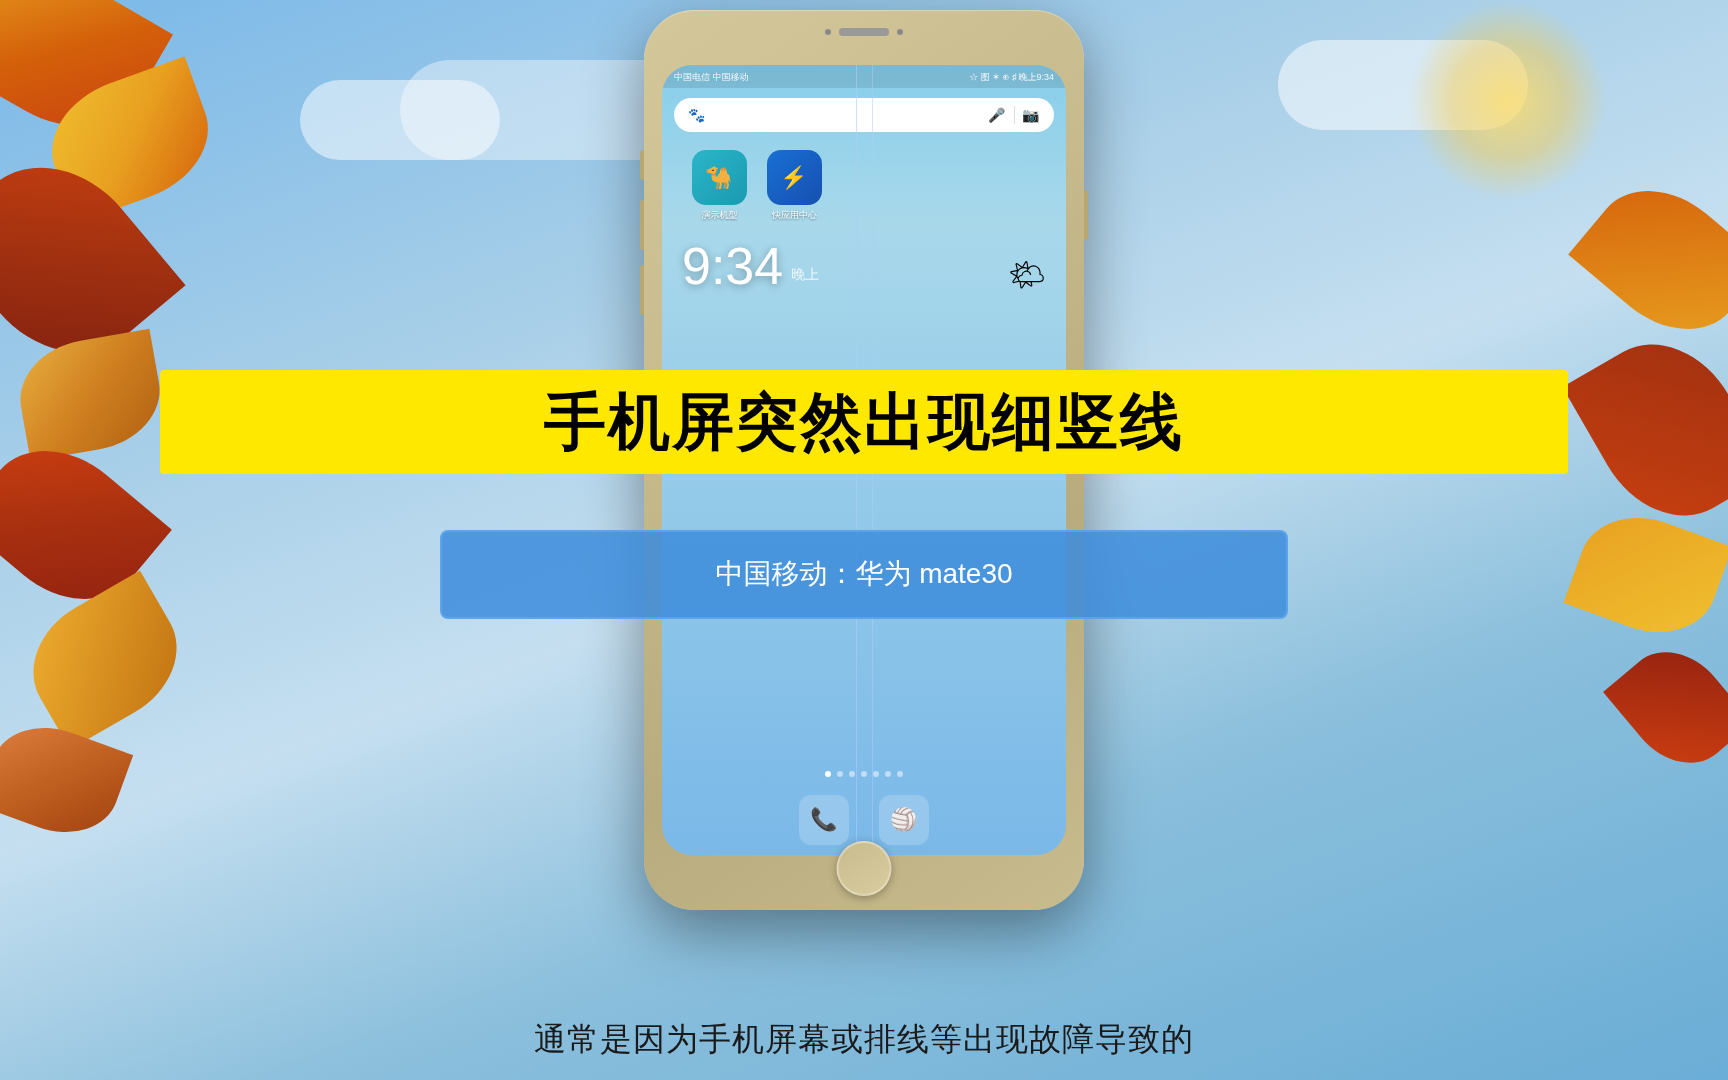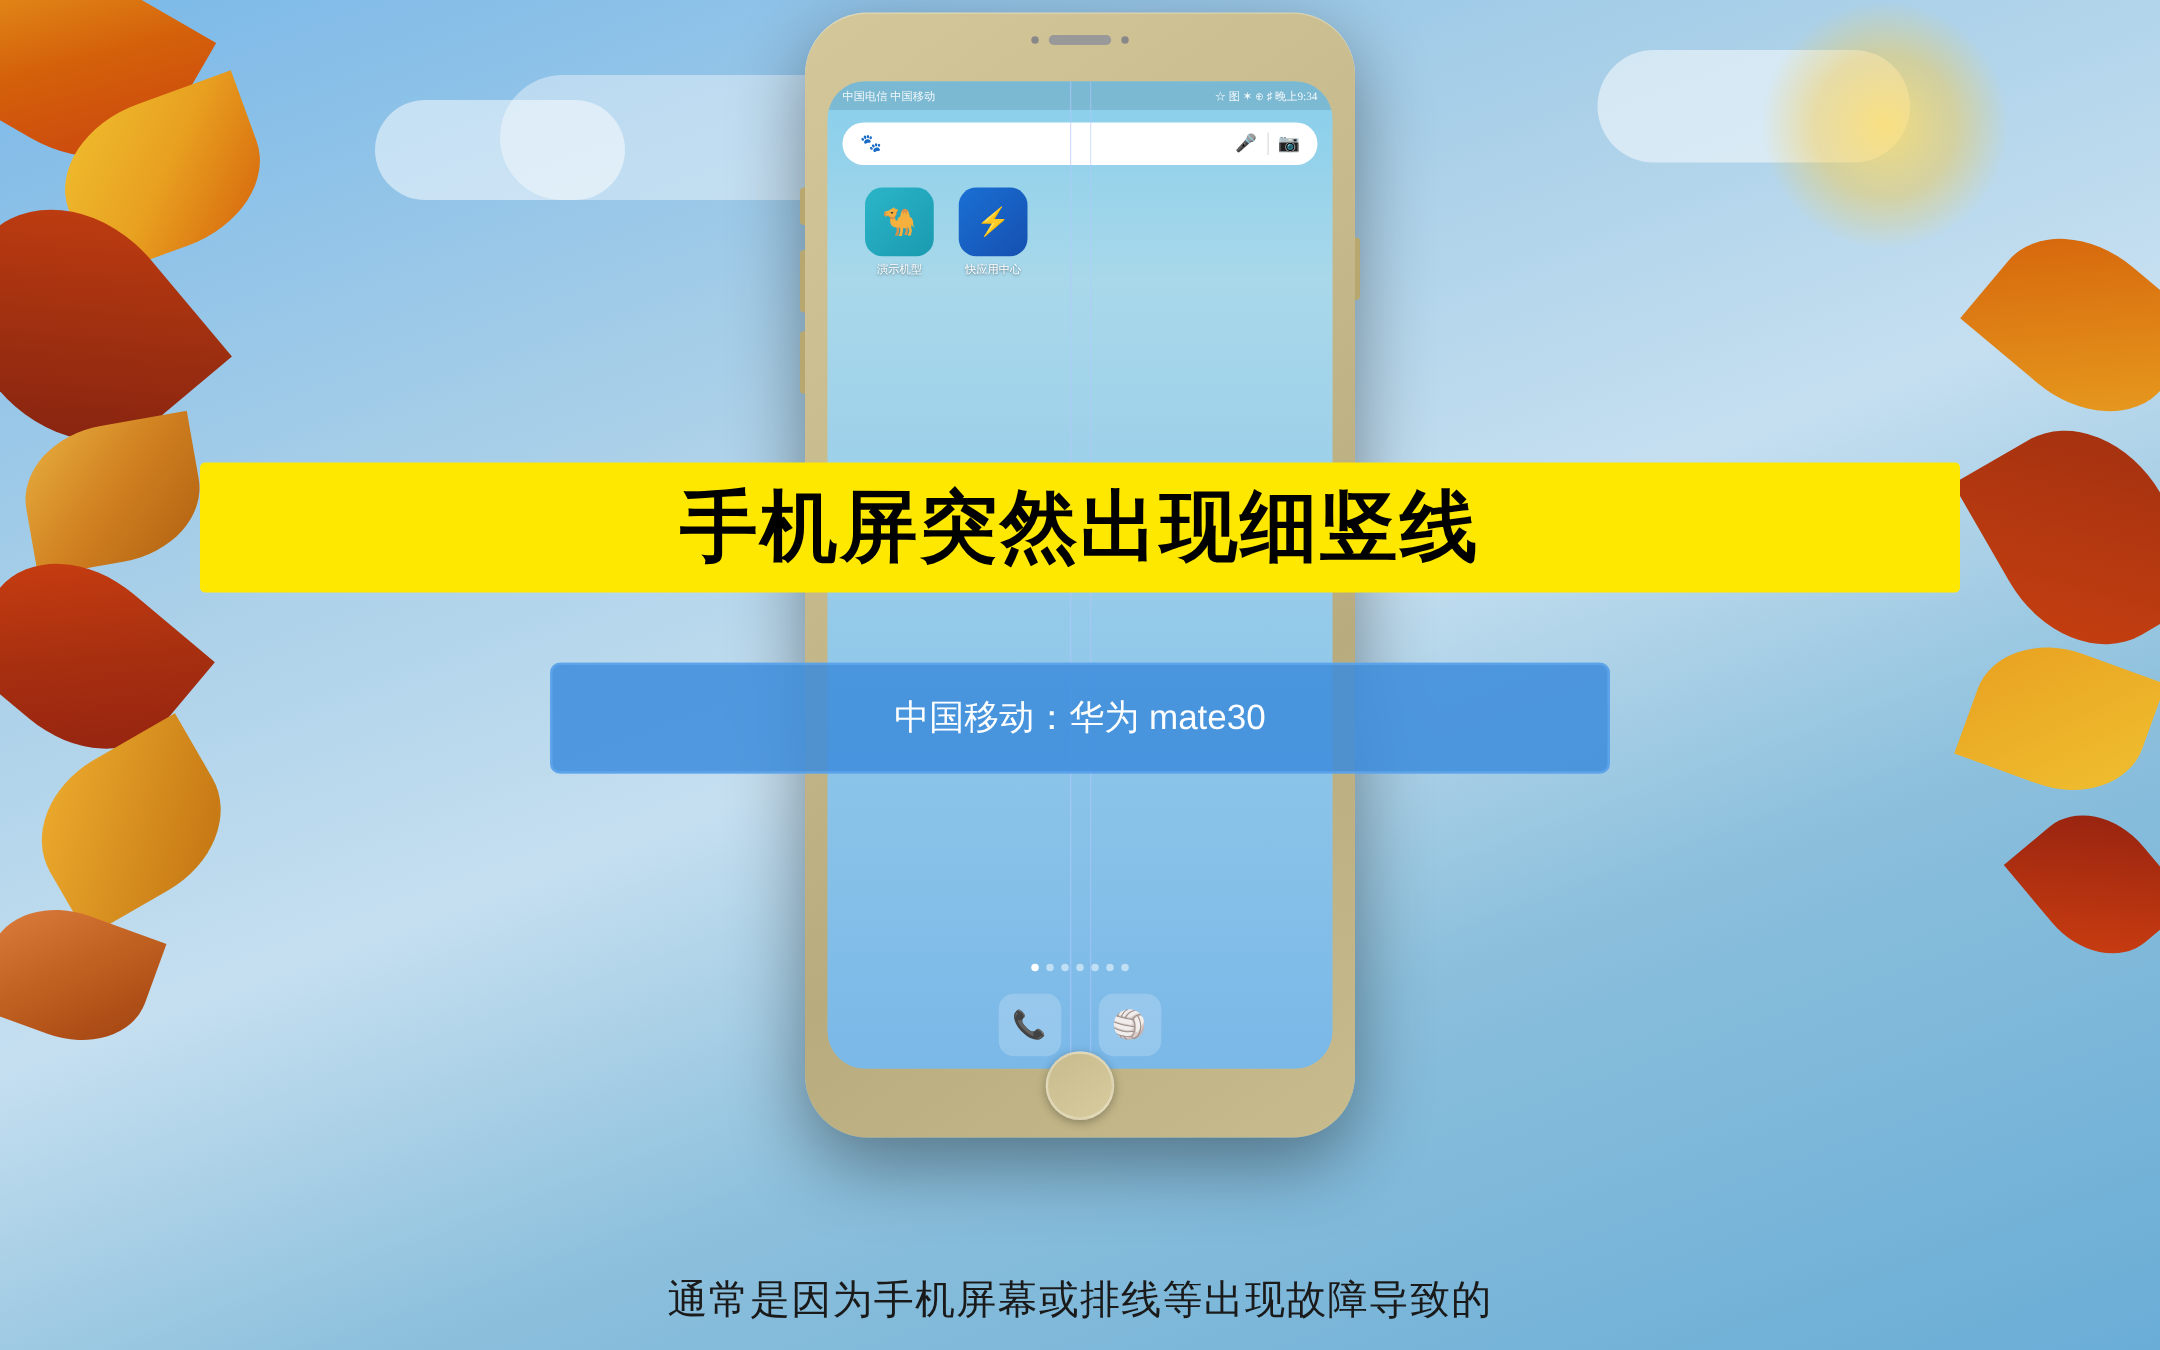--- a/index.html
+++ b/index.html
@@ -133,21 +133,20 @@
       height: 900px;
     }
 
     
     .phone-body {
       position: absolute;
       inset: 0;
       background: linear-gradient(145deg, #d4c89a, #c8bc8e, #b8ac7e, #c8bc8e);
       border-radius: 50px;
       box-shadow: 0 20px 60px rgba(0,0,0,0.4), inset 0 1px 0 rgba(255,255,255,0.3);
-      font-family: Liberation Serif, serif;
     }
 
     
     .phone-screen {
       position: absolute;
       top: 55px;
       left: 18px;
       right: 18px;
       bottom: 55px;
       background: linear-gradient(180deg, #87CEEB 0%, #a8d8ea 20%, #7ab8e8 100%);
@@ -468,20 +467,25 @@
         <div class="app-icon-item">
           <div class="app-icon-box teal">🐪</div>
           <span class="app-label">演示机型</span>
         </div>
         <div class="app-icon-item">
           <div class="app-icon-box blue">⚡</div>
           <span class="app-label">快应用中心</span>
         </div>
       </div>
 
+      <div class="clock-area">
+        <span class="clock-time">9:34</span>
+        <span class="clock-period">晚上</span>
+        <span class="weather-icon">🌤</span>
+      </div>
 
       <div class="co-text">Co</div>
 
       <div class="dots-area">
         <div class="dot-ind active"></div>
         <div class="dot-ind"></div>
         <div class="dot-ind"></div>
         <div class="dot-ind"></div>
         <div class="dot-ind"></div>
         <div class="dot-ind"></div>

